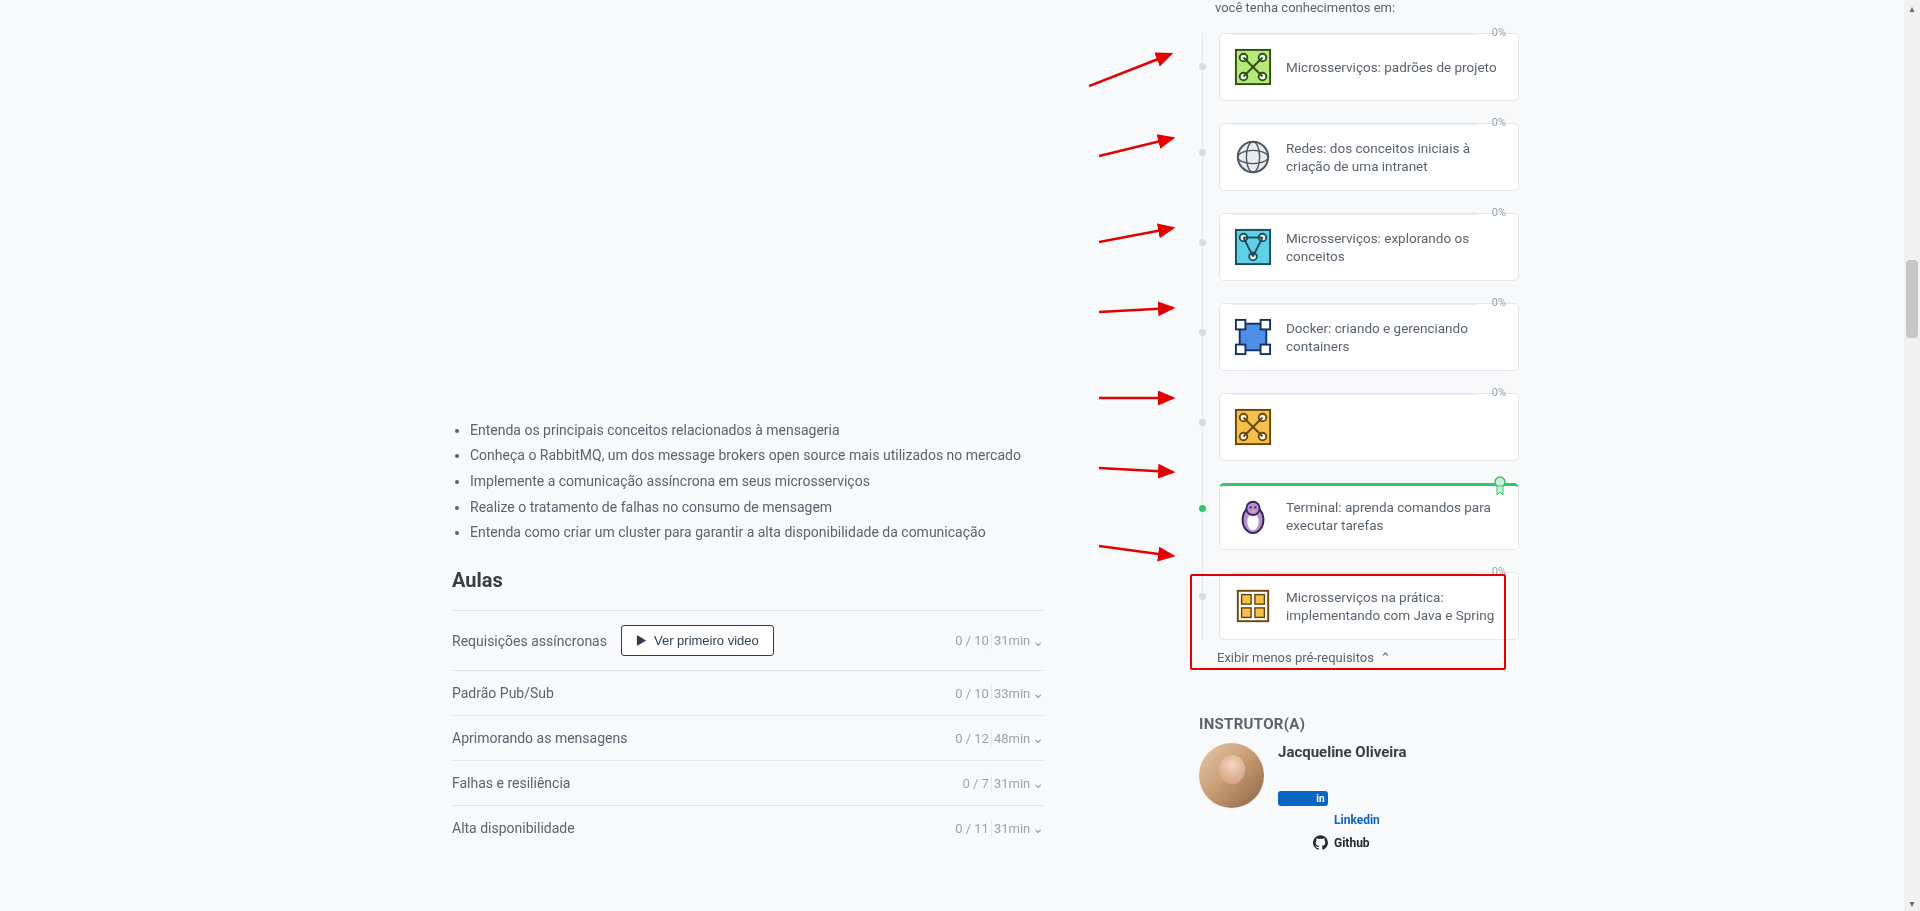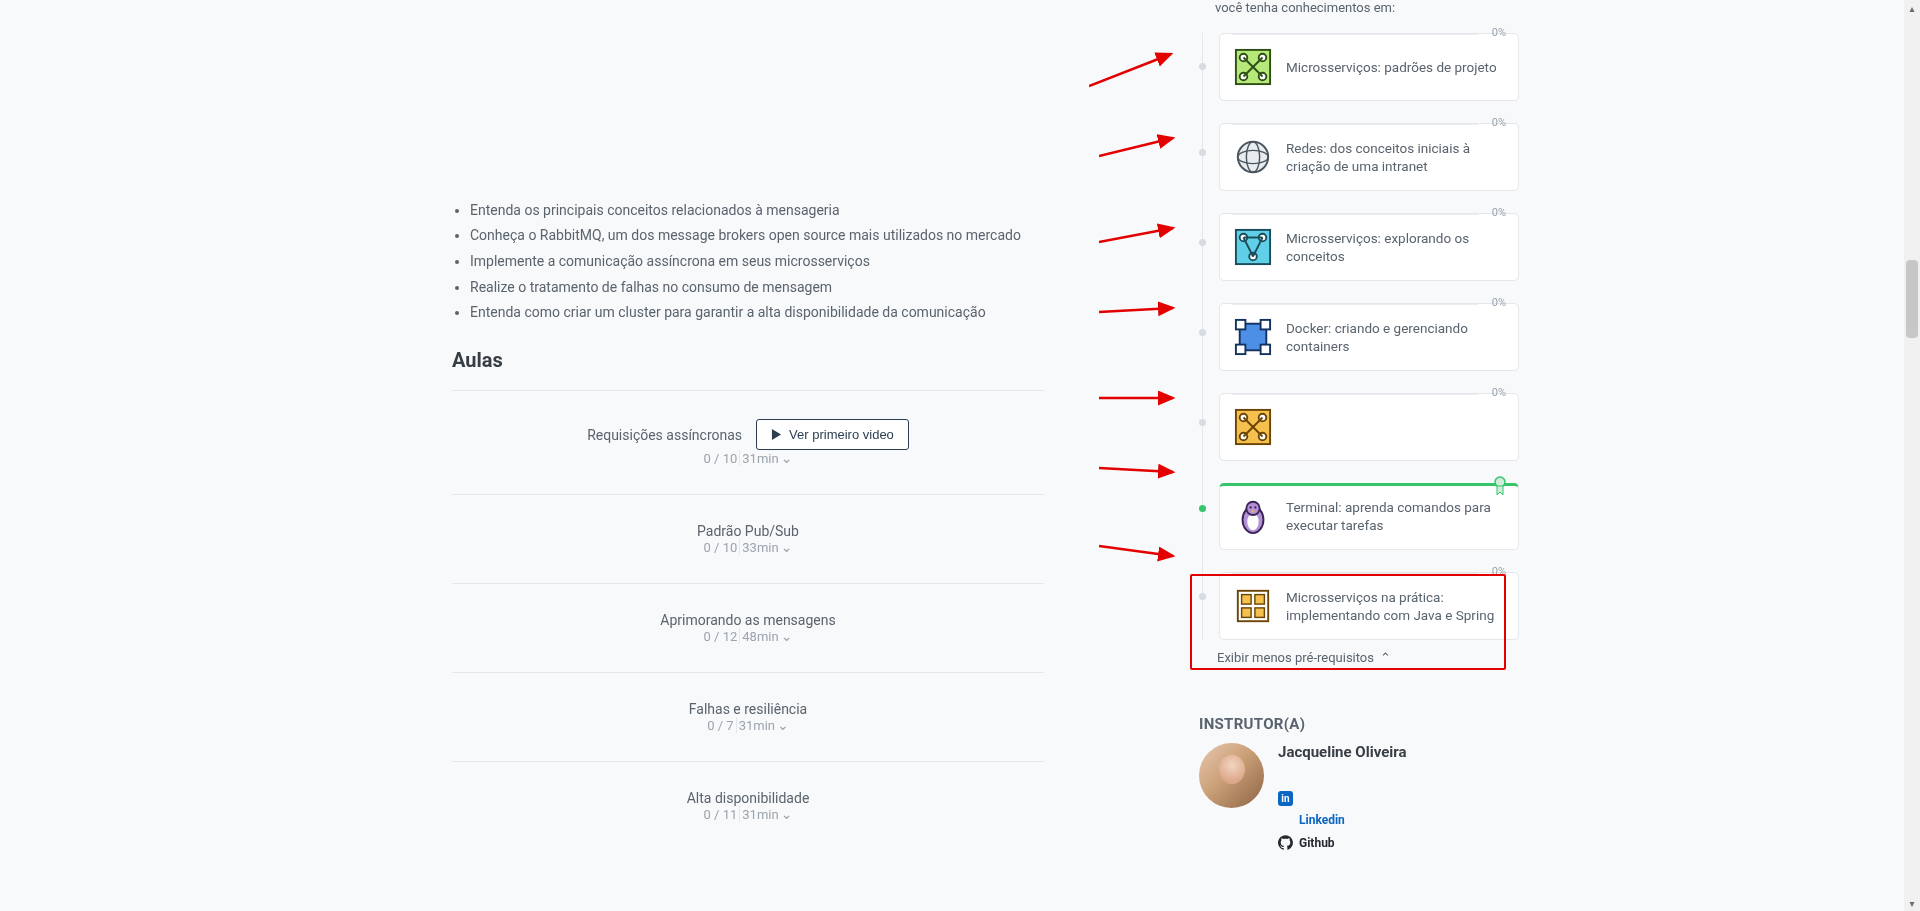--- a/index.html
+++ b/index.html
@@ -17,21 +17,21 @@
   .left-col{width:592px;padding-right:40px;}
   .right-col{width:320px;margin-left:115px;position:relative;}
 
   
   ul.bullets{list-style:disc;margin:0 0 24px 0;padding-left:18px;}
   ul.bullets li{font-size:14px;line-height:1.55;margin:4px 0;}
 
   h2.section-heading{font-size:20px;font-weight:700;color:var(--heading);margin:20px 0 18px 0;}
 
   
-  .lesson-row{display:flex;align-items:center;justify-content:space-between;border-bottom:1px solid var(--light-border);padding:28px 0;flex-direction:column;}
+  .lesson-row{display:flex;align-items:center;justify-content:space-between;border-bottom:1px solid var(--light-border);padding:14px 0;}
   .lesson-row:first-of-type{border-top:1px solid var(--light-border);}
   .lesson-left{display:flex;align-items:center;gap:14px;}
   .lesson-title{font-size:14px;color:var(--gray-text);}
   .btn-outline{border:1px solid #2c3e50;background:#fff;color:#2c3e50;font-size:13px;padding:7px 14px;border-radius:3px;display:inline-flex;align-items:center;gap:7px;cursor:pointer;}
   .btn-outline svg{width:11px;height:11px;fill:#2c3e50;}
   .lesson-right{display:flex;align-items:center;gap:2px;font-size:13px;color:var(--muted);}
   .lesson-right .divider{width:1px;height:16px;background:var(--light-border);}
   .chev{color:var(--muted);font-size:14px;}
   .red-box{position:absolute;border:2px solid #e30000;pointer-events:none;border-radius:2px;}
 
@@ -55,21 +55,21 @@
   .show-less{font-size:13px;color:var(--gray-text);display:flex;align-items:center;gap:6px;margin:4px 0 0 18px;cursor:pointer;}
 
   h3.sidebar-heading{font-size:15px;font-weight:700;color:var(--gray-text);margin:50px 0 10px 0;letter-spacing:.3px;}
 
   .instructor{display:flex;align-items:flex-start;gap:14px;}
   .avatar{width:65px;height:65px;border-radius:50%;background:linear-gradient(135deg,#e9c9b3 0%,#caa077 45%,#8d6245 100%);position:relative;overflow:hidden;}
   .avatar::after{content:"";position:absolute;left:50%;top:18%;width:40%;height:45%;border-radius:50%;background:radial-gradient(circle at 50% 35%,#f2d6c1 0%,#dca88a 70%);transform:translateX(-50%);}
   .instructor-info{display:flex;flex-direction:column;gap:8px;}
   .instructor-name{font-size:15px;font-weight:700;color:var(--heading);}
   .social{display:flex;align-items:center;gap:6px;font-size:12px;font-weight:700;}
-  .social .chip{width:15px;height:15px;border-radius:3px;display:inline-flex;align-items:center;justify-content:center;font-size:10px;color:#fff;}
+  .social .chip{width:15px;height:15px;border-radius:3px;display:inline-flex;align-items:center;justify-content:center;font-size:10px;color:#fff;padding-left:35px;}
   .chip.linkedin{background:#0a66c2;}
   .social.linkedin span.lbl{color:#0a66c2;margin-top:44px;}
   .social.github span.lbl{color:#24292f;}
   .chip.github{background:transparent;}
   .chip.github svg{width:15px;height:15px;fill:#24292f;}
 
   
   .fake-scroll{position:fixed;right:0;top:0;width:16px;height:100%;background:#f1f1f1;}
   .fake-scroll .thumb{position:absolute;left:2px;width:12px;height:78px;top:260px;border-radius:4px;background:#c7c7c7;}
   .fake-scroll .btn{position:absolute;left:0;width:16px;height:16px;display:flex;align-items:center;justify-content:center;font-size:10px;color:#6c6c6c;}

